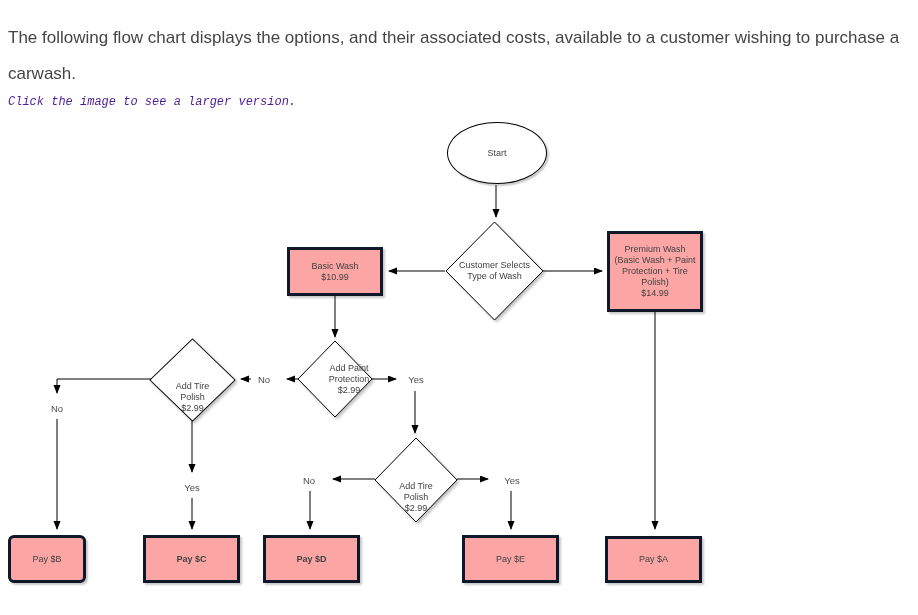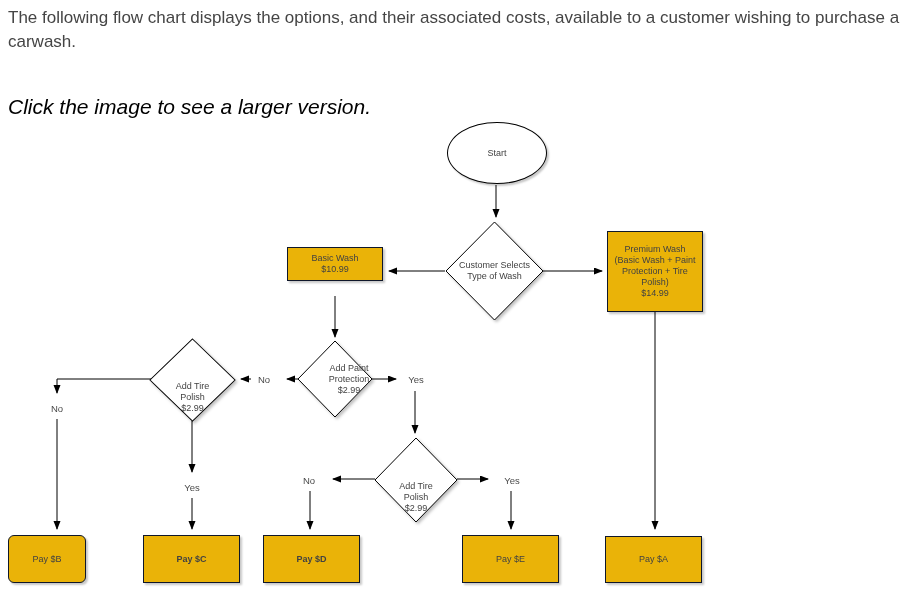--- a/index.html
+++ b/index.html
@@ -7,33 +7,34 @@
   .screen {
     position: relative;
     width: 918px;
     height: 615px;
     background: #ffffff;
     font-family: "Liberation Sans", sans-serif;
     overflow: hidden;
   }
   .intro {
     position: absolute;
-    left: 8px; top: 6px;
+    left: 8px; top: 20px;
     width: 902px;
     font-size: 17px;
-    line-height: 24px;
+    line-height: 36px;
     color: #454545;
   }
   .note {
     position: absolute;
     left: 8px; top: 95px;
-    font-size: 21px;
+    font-size: 12px;
     font-style: italic;
-    color: #000000;
+    color: #4c1d95;
     cursor: pointer;
+    font-family: Liberation Mono, monospace;
   }
   .chart {
     position: absolute;
     left: 0; top: 112px;
     width: 918px; height: 503px;
     cursor: pointer;
   }
   .connectors {
     position: absolute;
     left: 0; top: 0;
@@ -44,22 +45,22 @@
     position: absolute;
     display: flex;
     align-items: center;
     justify-content: center;
     text-align: center;
     font-size: 9px;
     line-height: 11px;
     color: #424242;
   }
   .rect-node {
-    background: #eab308;
-    border: 1px solid #0f172a;
+    background: #fca5a5;
+    border: 3px solid #0f172a;
     box-shadow: 2px 2px 2px rgba(0,0,0,0.22);
   }
   .ellipse-node {
     background: #ffffff;
     border: 1px solid #000000;
     border-radius: 50%;
     box-shadow: 2px 2px 2px rgba(0,0,0,0.22);
   }
   .diamond-node { background: transparent; }
   .diamond-node svg.shape {
@@ -134,21 +135,21 @@
       <svg class="shape" viewBox="0 0 100 100" preserveAspectRatio="none">
         <polygon points="50,0 100,50 50,100 0,50" fill="#fff" stroke="#000" vector-effect="non-scaling-stroke"></polygon>
       </svg>
       <div class="node-text">Customer Selects Type of Wash</div>
     </div>
 
     <div class="node ellipse-node" style="left:447px; top:10px; width:100px; height:62px;">
       <div class="node-text">Start</div>
     </div>
 
-    <div class="node rect-node" style="left:287px; top:135px; width:96px; height:34px;">
+    <div class="node rect-node" style="left:287px; top:135px; width:96px; height:49px;">
       <div class="node-text">
         <div>Basic Wash</div>
         <div>$10.99</div>
       </div>
     </div>
 
     <div class="node rect-node n-premium" style="left:607px; top:119px; width:96px; height:81px;">
       <div class="node-text">
         <div>Premium Wash</div>
         <div>(Basic Wash + Paint Protection + Tire Polish)</div>

